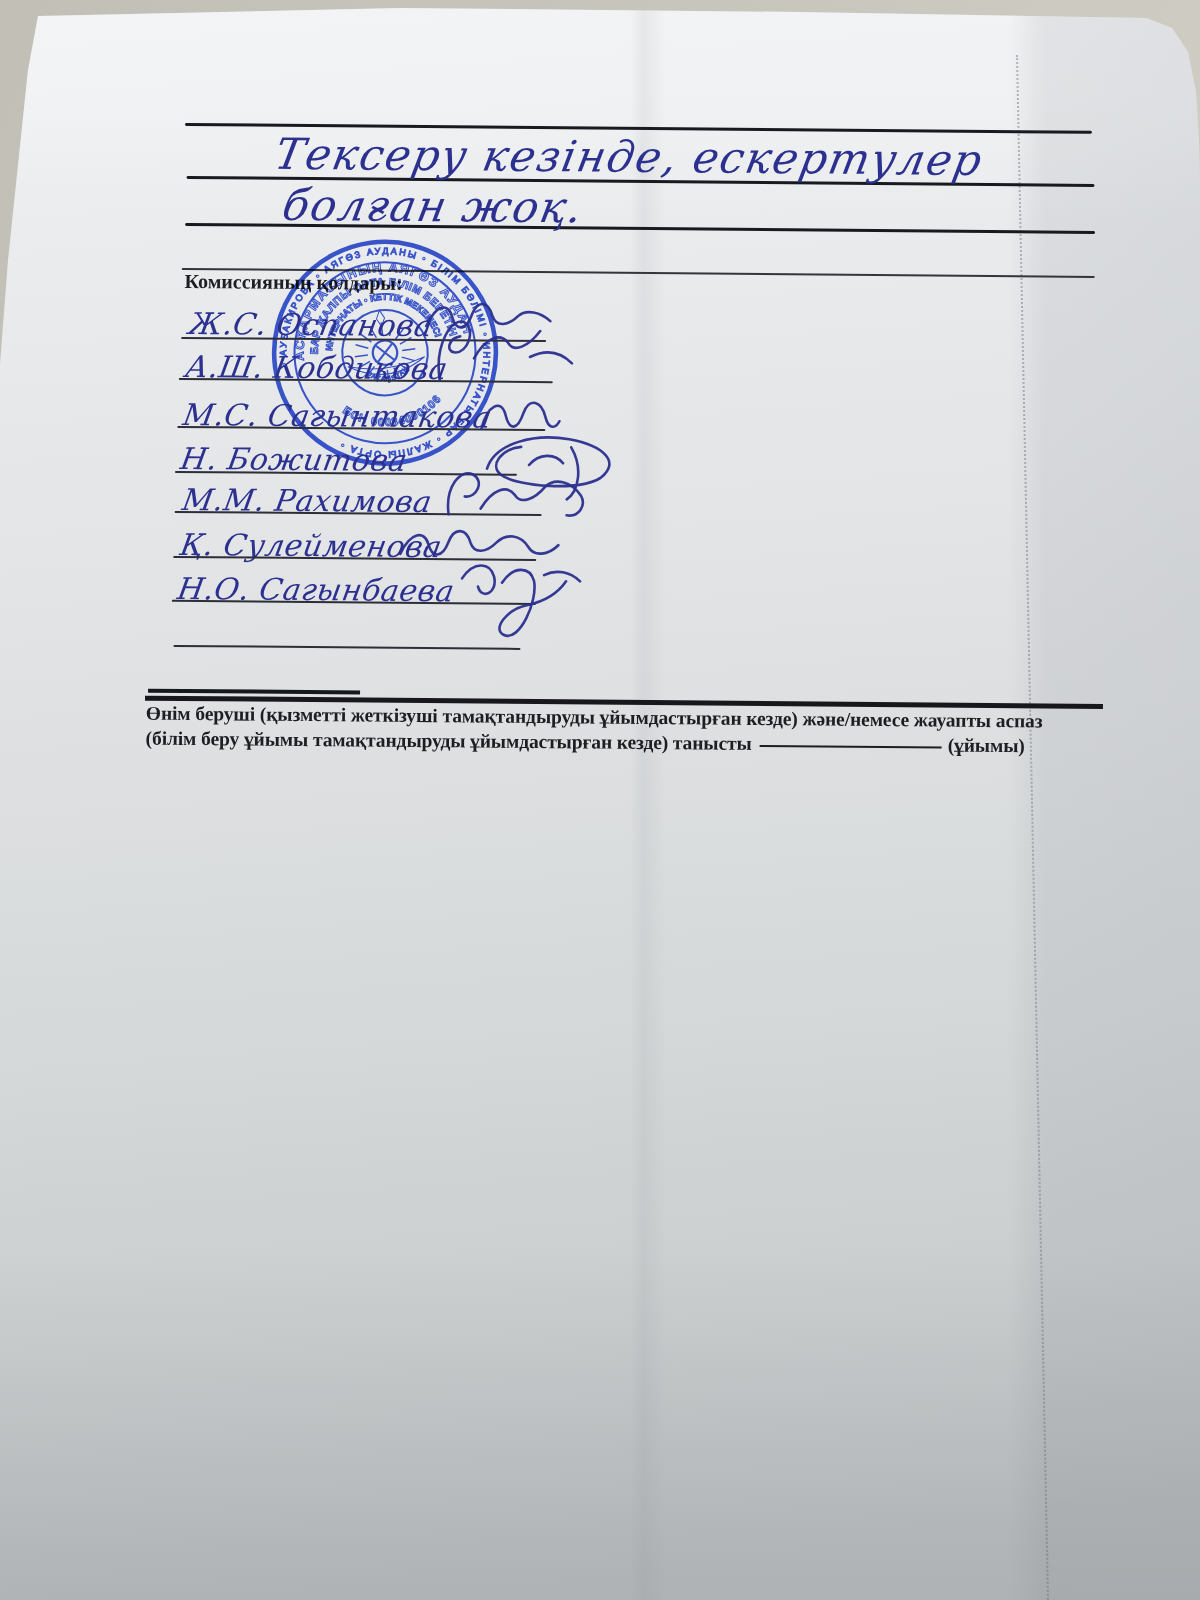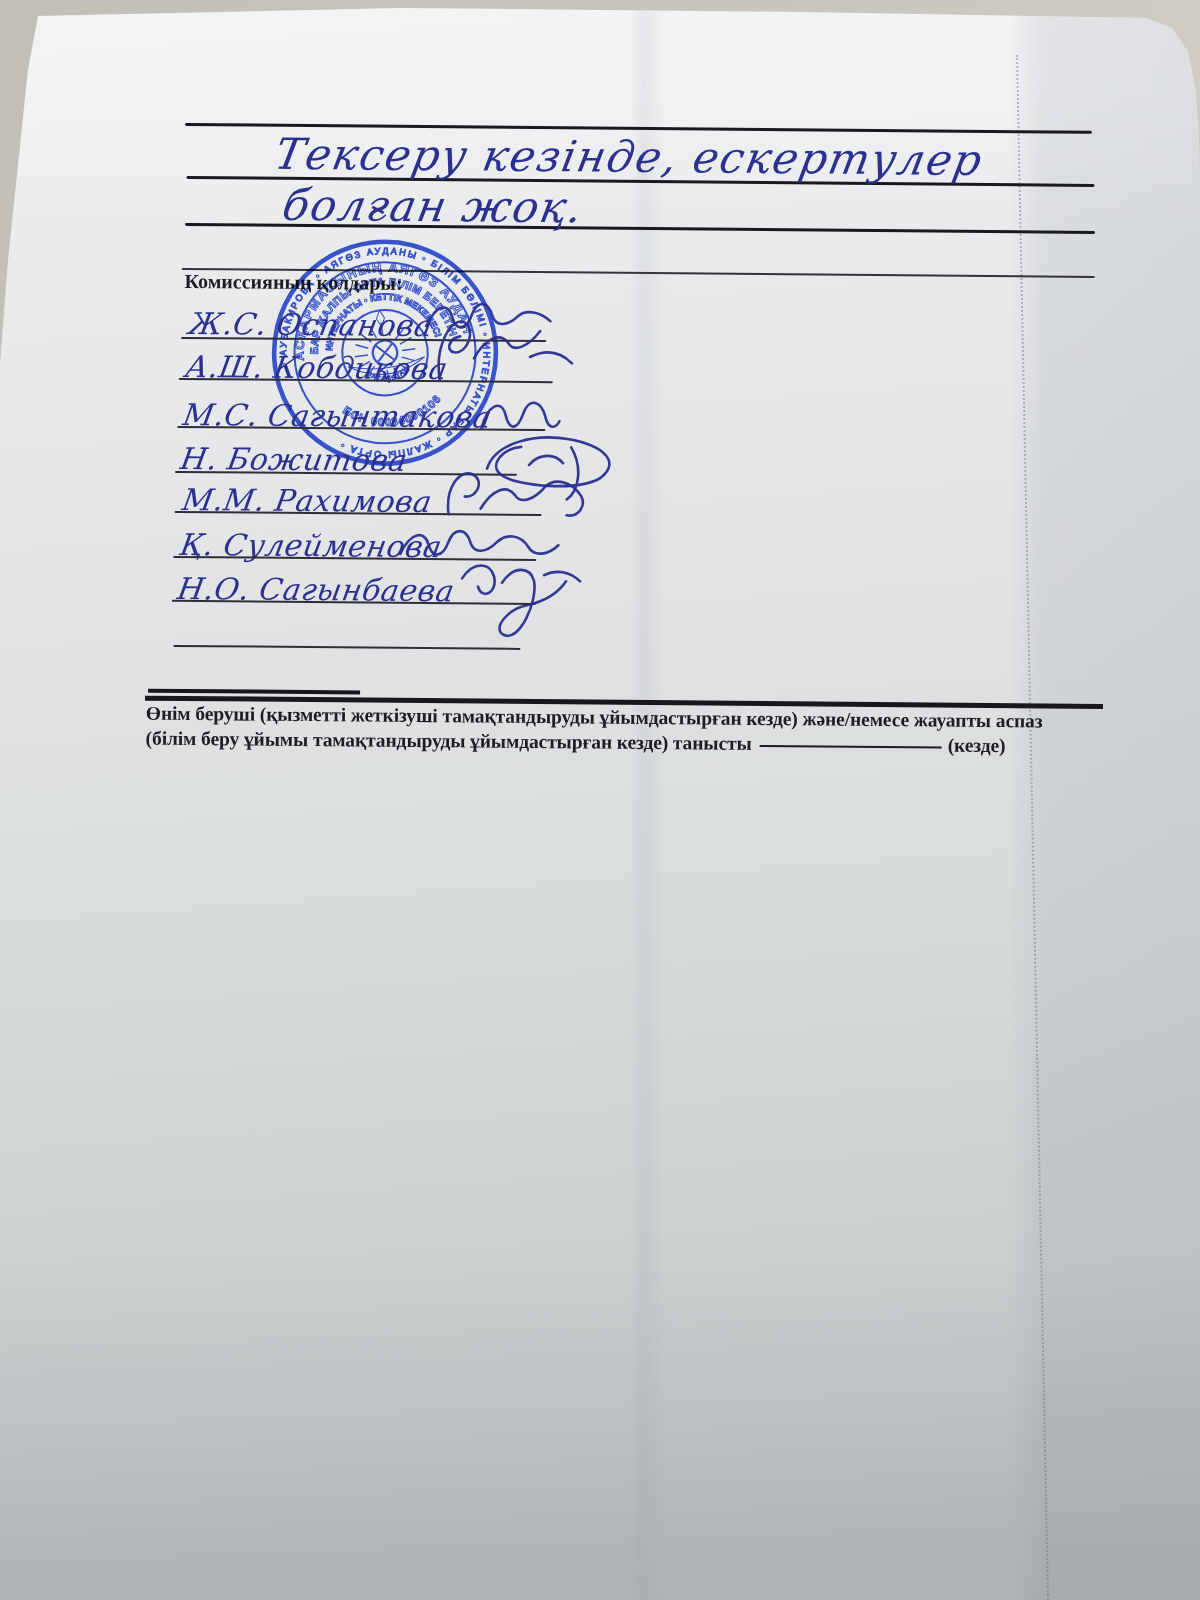--- a/index.html
+++ b/index.html
@@ -154,16 +154,16 @@
     <path d="M8,24 C20,6 36,8 40,22 C44,38 28,46 24,32 M48,28 C60,10 76,12 80,26 C84,46 66,88 50,80 C38,74 54,54 74,50 C92,46 104,38 112,26 M90,20 C102,14 116,16 126,26"></path>
   </svg>
 
   <div class="uline" style="left:178px;top:645px;width:347px;"></div>
 
   <div class="fline" style="left:153px;top:689px;width:212px;height:4px;"></div>
   <div class="fline" style="left:150px;top:696px;width:958px;height:5px;"></div>
 
   <div class="footer">
     <span>Өнім беруші (қызметті жеткізуші тамақтандыруды ұйымдастырған кезде) және/немесе жауапты аспаз</span><br>
-    <span>(білім беру ұйымы тамақтандыруды ұйымдастырған кезде) танысты</span><span class="blank"></span><span>(кезде)</span>
+    <span>(білім беру ұйымы тамақтандыруды ұйымдастырған кезде) танысты</span><span class="blank"></span><span>(ұйымы)</span>
   </div>
 
 </div>
 
 </body></html>

